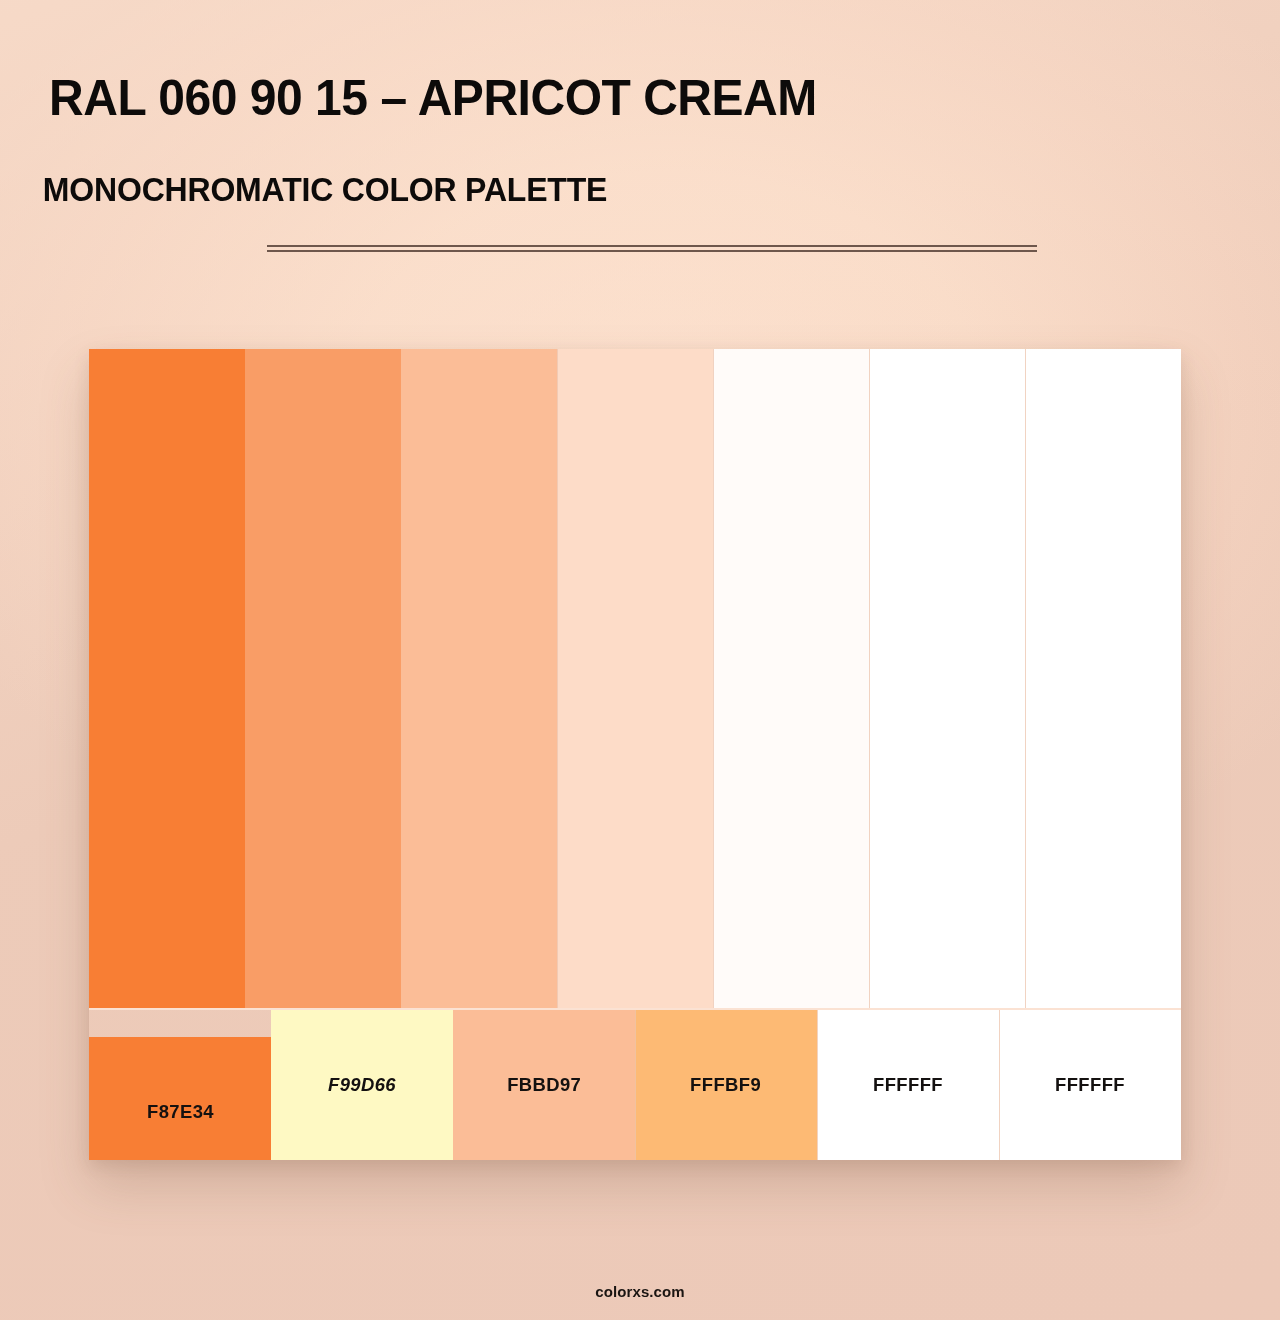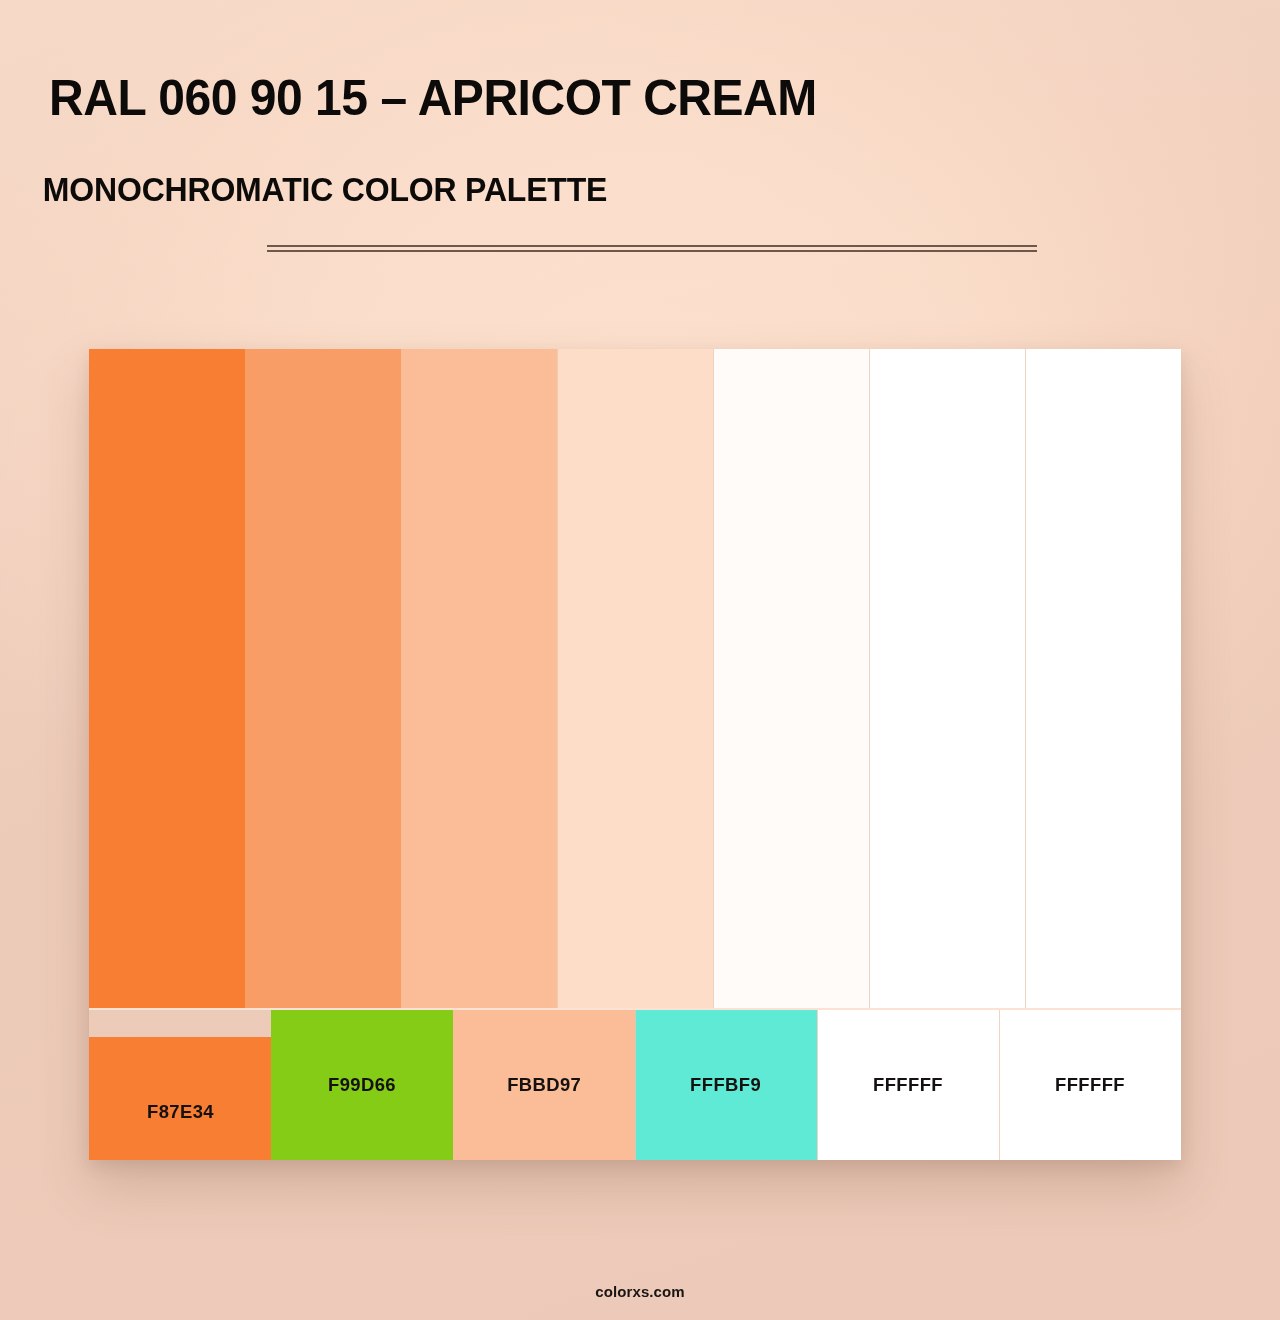--- a/index.html
+++ b/index.html
@@ -169,27 +169,27 @@
     <div class="swatch" style="background-color: rgb(251, 189, 151);"></div>
     <div class="swatch sep-left" style="background-color: rgb(253, 220, 200);"></div>
     <div class="swatch sep-left" style="background-color: rgb(255, 251, 249);"></div>
     <div class="swatch sep-left" style="background-color: rgb(255, 255, 255);"></div>
     <div class="swatch sep-left" style="background-color: rgb(255, 255, 255);"></div>
   </div>
   <div class="label-row">
     <div class="label-cell" style="background-color: rgb(248, 126, 52); margin-top: 27px;">
       <span class="label-text">F87E34</span>
     </div>
-    <div class="label-cell" style="background-color: #84cc16;">
+    <div class="label-cell" style="background-color: #fef9c3; font-style: italic;">
       <span class="label-text">F99D66</span>
     </div>
     <div class="label-cell" style="background-color: rgb(251, 189, 151);">
       <span class="label-text">FBBD97</span>
     </div>
-    <div class="label-cell sep-left" style="background-color: #5eead4;">
+    <div class="label-cell sep-left" style="background-color: #fdba74;">
       <span class="label-text">FFFBF9</span>
     </div>
     <div class="label-cell sep-left" style="background-color: rgb(255, 255, 255);">
       <span class="label-text">FFFFFF</span>
     </div>
     <div class="label-cell sep-left" style="background-color: rgb(255, 255, 255);">
       <span class="label-text">FFFFFF</span>
     </div>
   </div>
 </div>

